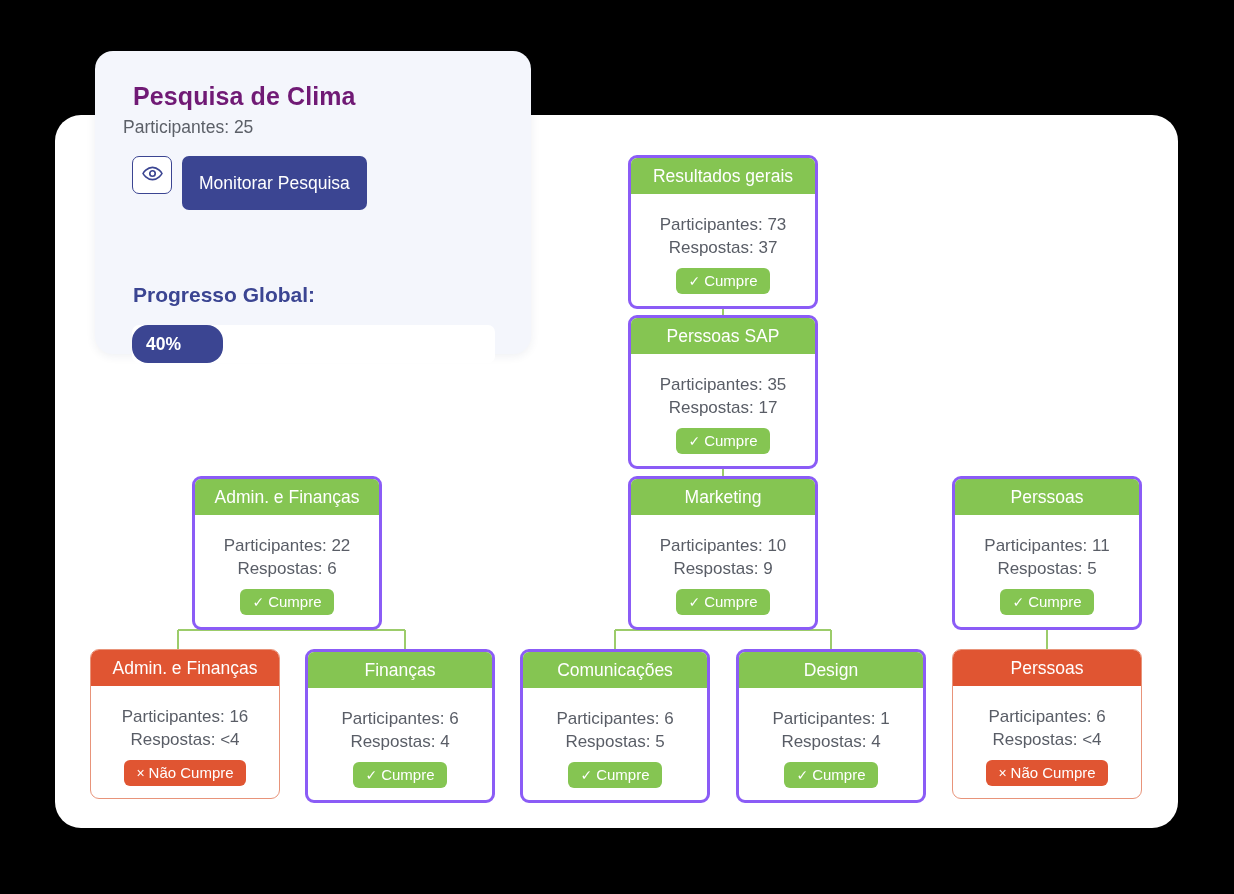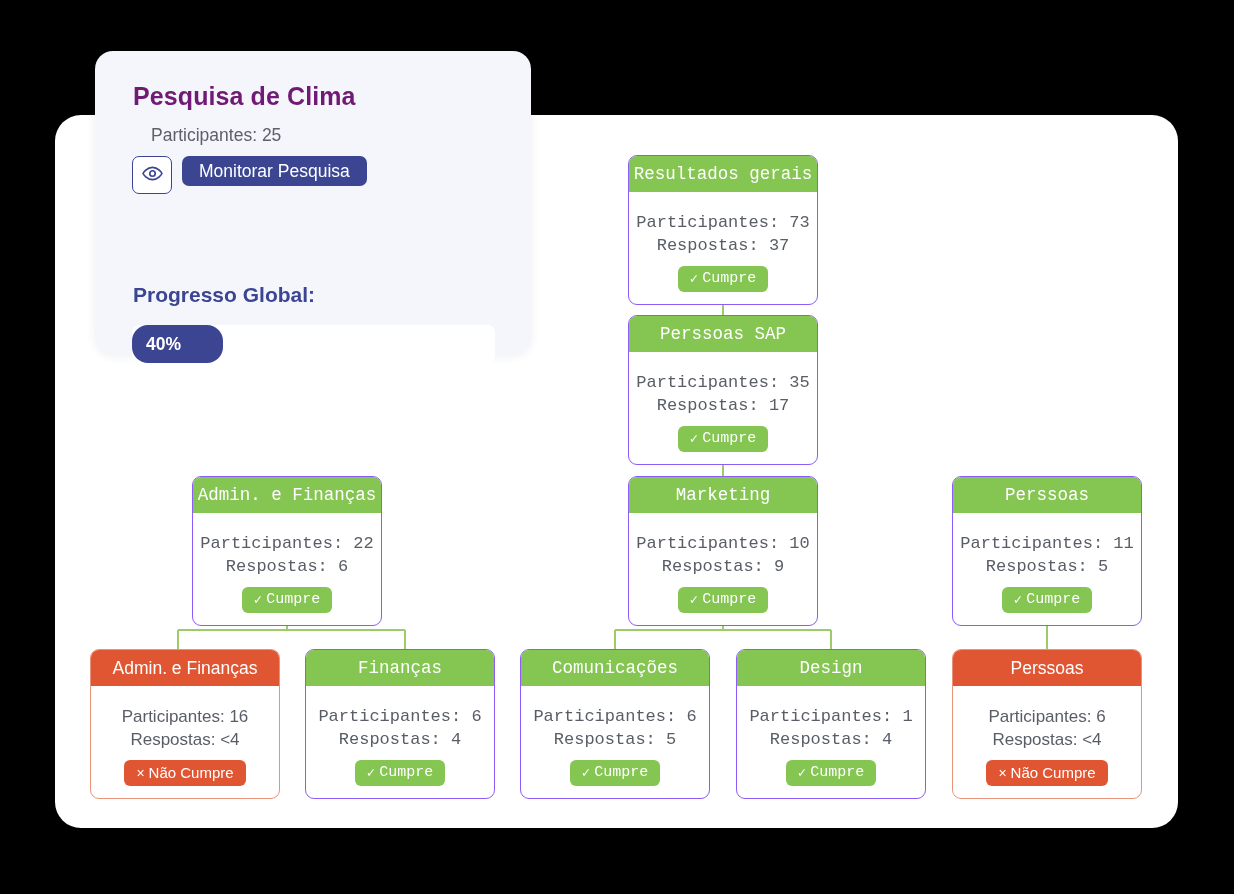--- a/index.html
+++ b/index.html
@@ -42,47 +42,46 @@
     position: absolute;
     left: 38px;
     top: 31px;
     font-size: 25px;
     font-weight: bold;
     color: #701a75;
     letter-spacing: .1px;
   }
   #survey-participants {
     position: absolute;
-    left: 56px;
+    left: 28px;
     top: 66px;
     font-size: 17.5px;
     color: #5c6068;
-    margin-top: 8px;
   }
   #eye-button {
     position: absolute;
     left: 37px;
     top: 105px;
     width: 40px;
     height: 38px;
     background: #ffffff;
     border: 1.7px solid #3b4592;
     border-radius: 7px;
     box-sizing: border-box;
     display: flex;
     align-items: center;
     justify-content: center;
     cursor: pointer;
   }
   #monitor-button {
     position: absolute;
     left: 87px;
     top: 105px;
-    height: 30px;
-    padding: 0 17px;
+    height: 38px;
+    padding: 8px 17px;
     background: #3b4592;
     border-radius: 7px;
     display: flex;
     align-items: center;
     justify-content: center;
     color: #ffffff;
     font-size: 17.5px;
     cursor: pointer;
     white-space: nowrap;
   }
@@ -123,21 +122,21 @@
 
   .node {
     position: absolute;
     width: 190px;
     background: #ffffff;
     border-radius: 9px;
     box-sizing: border-box;
     overflow: hidden;
     cursor: pointer;
   }
-  .node.ok  { border: 1px solid #8b5cf6; font-family: Liberation Mono, monospace; }
+  .node.ok  { border: 3px solid #8b5cf6; }
   .node.bad { border: 1px solid #e8947a; }
 
   .node-header {
     height: 36px;
     display: flex;
     align-items: center;
     justify-content: center;
     color: #ffffff;
     font-size: 17.5px;
     white-space: nowrap;

